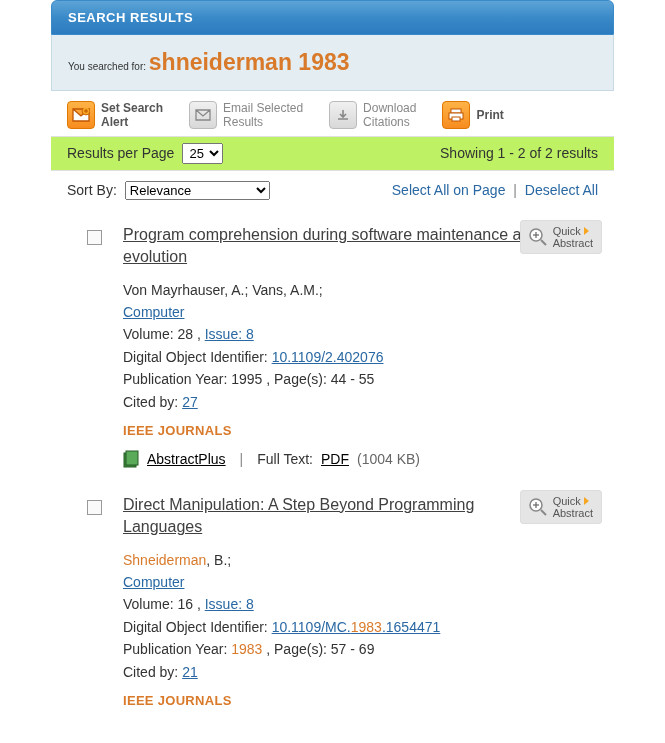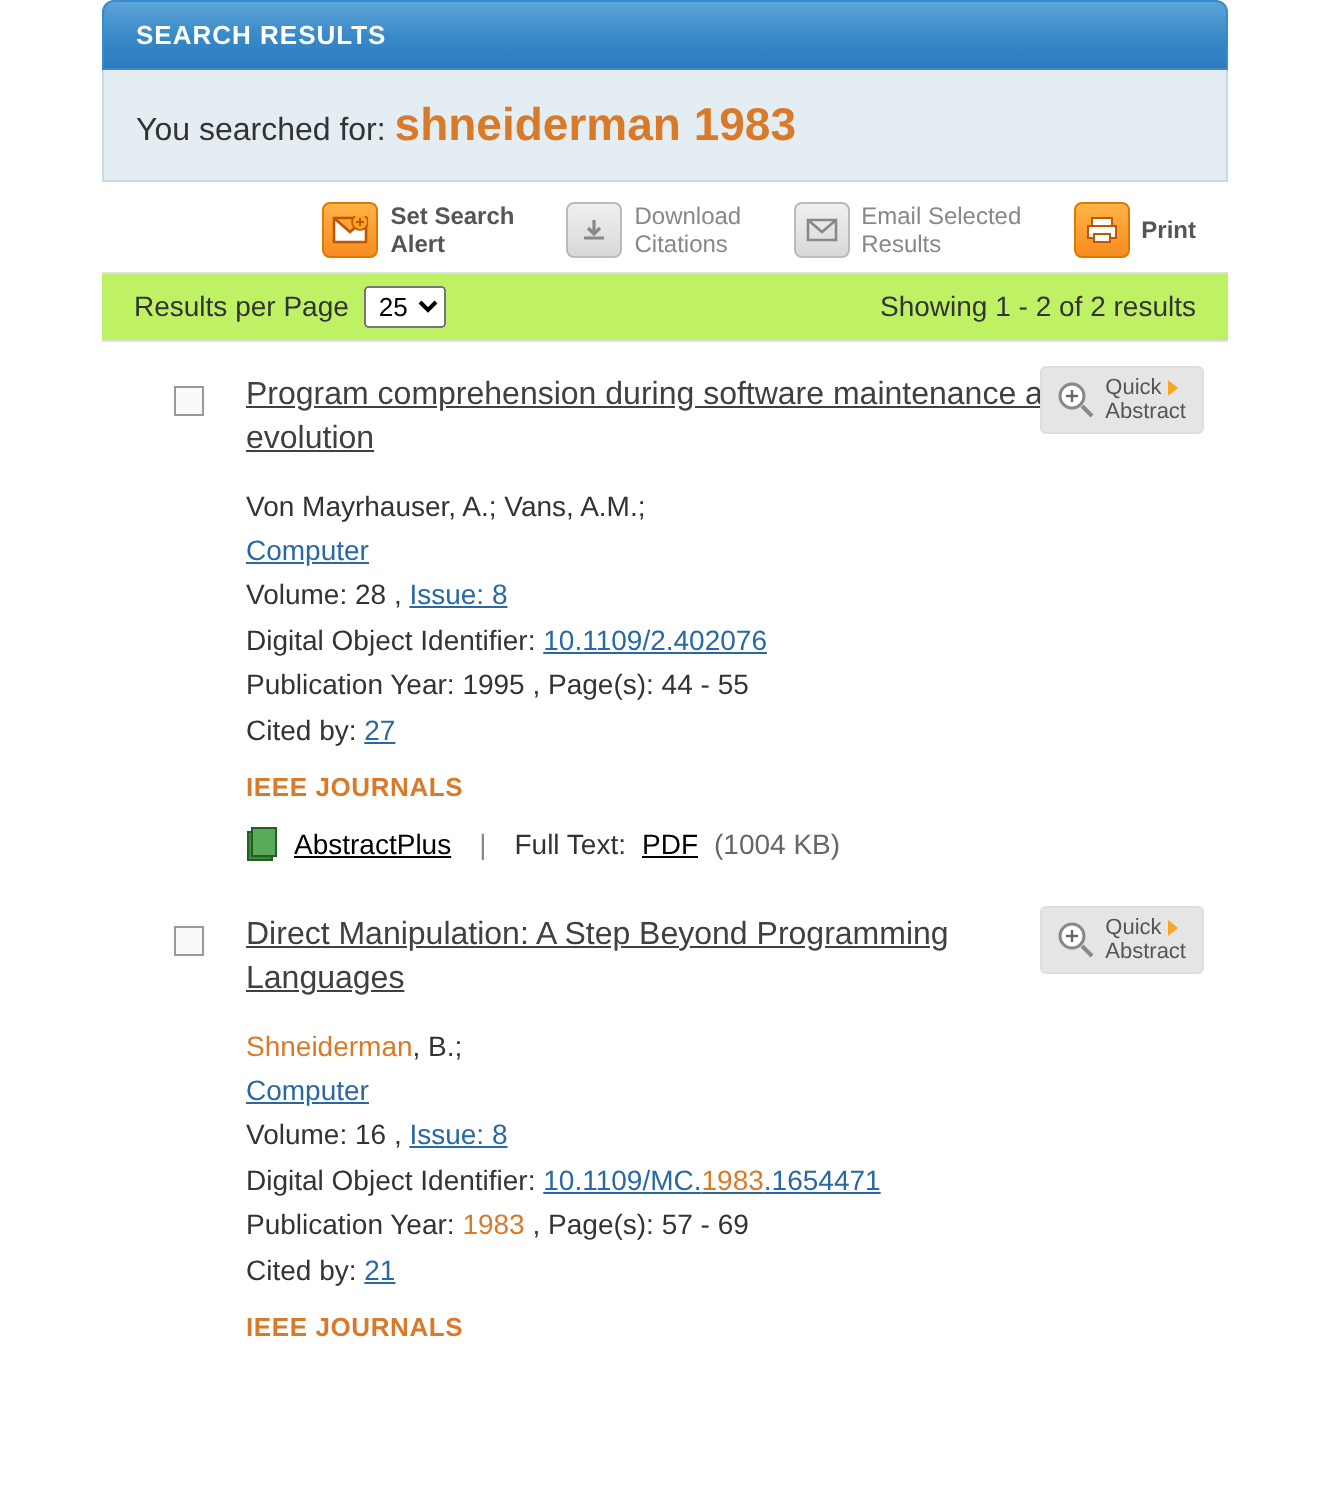--- a/index.html
+++ b/index.html
@@ -28,33 +28,32 @@
   letter-spacing: 0.5px;
 }
 .search-info {
   background: #e3edf2;
   border: 1px solid #c7d9e5;
   border-top: none;
   padding: 14px 16px;
 }
 .searched-for-label {
   color: #333;
-  font-size: 16px;
+  font-size: 10px;
 }
 .searched-for-term {
   color: #d97a2b;
   font-weight: bold;
   font-size: 23px;
 }
 .toolbar {
   padding: 10px 16px 6px 16px;
   display: flex;
   align-items: center;
   gap: 26px;
-  justify-content: flex-end;
 }
 .tool-item {
   display: flex;
   align-items: center;
   gap: 6px;
   cursor: pointer;
   color: #888;
   font-size: 12px;
 }
 .tool-icon {
@@ -230,35 +229,35 @@
             <path d="M1 1 L17 1 L17 13 L1 13 Z M1 1 L9 8 L17 1" fill="#fff" stroke="#c05600" stroke-width="1.3"></path>
             <circle cx="14" cy="3" r="4" fill="#f6a623" stroke="#c05600" stroke-width="0.8"></circle>
             <path d="M12 3 L16 3 M14 1 L14 5" stroke="#c05600" stroke-width="1"></path>
           </svg>
       </span>
       <span class="tool-text dark" style="white-space:pre;">Set Search
 Alert</span>
     </div>
     <div class="tool-item">
       <span class="tool-icon gray">
+        <svg width="16" height="12" viewBox="0 0 16 12">
+            <path d="M1 1 L15 1 L15 11 L1 11 Z M1 1 L8 7 L15 1" fill="none" stroke="#888" stroke-width="1.3"></path>
+          </svg>
+      </span>
+      <span class="tool-text" style="white-space:pre;">Email Selected
+Results</span>
+    </div>
+    <div class="tool-item">
+      <span class="tool-icon gray">
         <svg width="14" height="14" viewBox="0 0 14 14">
             <path d="M7 2 L7 9 M4 6 L7 9 L10 6 M2 11 L12 11" stroke="#888" stroke-width="1.6" fill="none"></path>
           </svg>
       </span>
       <span class="tool-text" style="white-space:pre;">Download
 Citations</span>
-    </div>
-    <div class="tool-item">
-      <span class="tool-icon gray">
-        <svg width="16" height="12" viewBox="0 0 16 12">
-            <path d="M1 1 L15 1 L15 11 L1 11 Z M1 1 L8 7 L15 1" fill="none" stroke="#888" stroke-width="1.3"></path>
-          </svg>
-      </span>
-      <span class="tool-text" style="white-space:pre;">Email Selected
-Results</span>
     </div>
     <div class="tool-item">
       <span class="tool-icon orange">
         <svg width="16" height="14" viewBox="0 0 16 14">
             <rect x="3" y="1" width="10" height="4" fill="#fff" stroke="#c05600" stroke-width="1"></rect>
             <rect x="1" y="5" width="14" height="6" fill="#fff" stroke="#c05600" stroke-width="1"></rect>
             <rect x="4" y="9" width="8" height="4" fill="#fff" stroke="#c05600" stroke-width="1"></rect>
           </svg>
       </span>
       <span class="tool-text dark">Print</span>
@@ -268,20 +267,33 @@
   <div class="results-bar">
     <div class="results-bar-left">
       <span>Results per Page</span>
       <select>
         <option>25</option>
       </select>
     </div>
     <span>Showing 1 - 2 of 2 results</span>
   </div>
 
+  <div class="sort-row">
+    <div class="sort-left">
+      <span>Sort By:</span>
+      <select>
+        <option>Relevance</option>
+      </select>
+    </div>
+    <div class="sort-right">
+      <a href="#">Select All on Page</a>
+      <span class="sep">|</span>
+      <a href="#">Deselect All</a>
+    </div>
+  </div>
 
   <div class="result-item">
     <div class="result-checkbox"></div>
     <div class="result-body">
       <div class="quick-abstract">
         <svg class="mag-icon" viewBox="0 0 22 22">
             <circle cx="9" cy="9" r="6" fill="#fff" stroke="#888" stroke-width="1.5"></circle>
             <line x1="14" y1="14" x2="19" y2="19" stroke="#888" stroke-width="2"></line>
             <line x1="6" y1="9" x2="12" y2="9" stroke="#666" stroke-width="1.2"></line>
             <line x1="9" y1="6" x2="9" y2="12" stroke="#666" stroke-width="1.2"></line>

